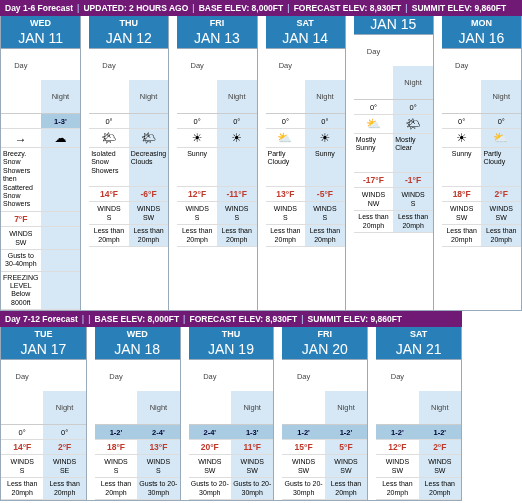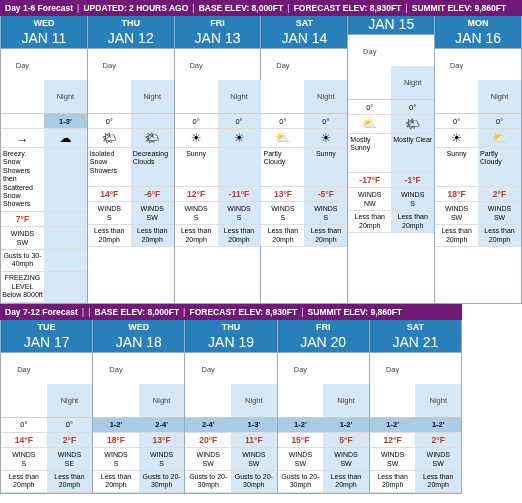--- a/index.html
+++ b/index.html
@@ -9,21 +9,21 @@
       background: #dce8f5;
     }
     
     .day-sub {
       background: #fff;
     }
   </style>
 <style>
   .fc-header { background: #701a75; color: #fff; padding: 3px 5px; font-size: 8.5px; font-weight: bold; display: flex; flex-wrap: wrap; gap: 4px; }
   .fc-header-sep { color: #aad; }
-  .fc-table { display: flex; border: 1px solid #9ab; border-top: none; width: 100%; }
+  .fc-table { display: flex; border: 1px solid #9ab; border-top: none; width: 100%; gap: 8px; }
   .fc-day-block { display: flex; flex-direction: column; flex: 1; border-right: 1px solid #9ab; }
   .fc-day-block:last-child { border-right: none; }
   .fc-day-title { background: #2980b9; color: #fff; text-align: center; font-weight: bold; font-size: 9px; padding: 2px 0; }
   .fc-day-date { background: #2980b9; color: #fff; text-align: center; font-size: 14px; padding: 0 0 2px 0; border-bottom: 1px solid #9ab; }
   .fc-sub-headers { display: flex; border-bottom: 1px solid #ccc; }
   .fc-sub { flex: 1; text-align: center; font-size: 7.5px; color: #444; padding: 12px 0; }
   .fc-sub.day-sub { background: #fff; }
   .fc-sub.night-sub { background: #d6e8f5; margin-top: 31px; }
   .fc-row { display: flex; border-bottom: 1px solid #ddd; }
   .fc-cell { flex: 1; text-align: center; font-size: 7.5px; padding: 2px 1px; min-height: 14px; display: flex; align-items: center; justify-content: center; }

